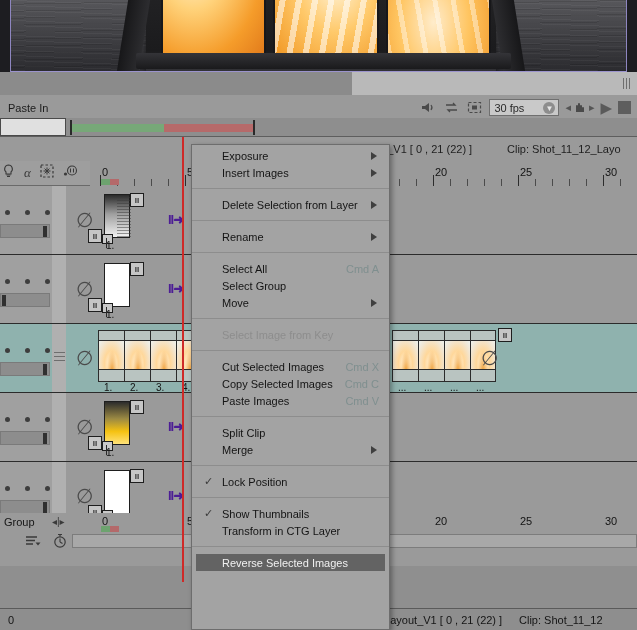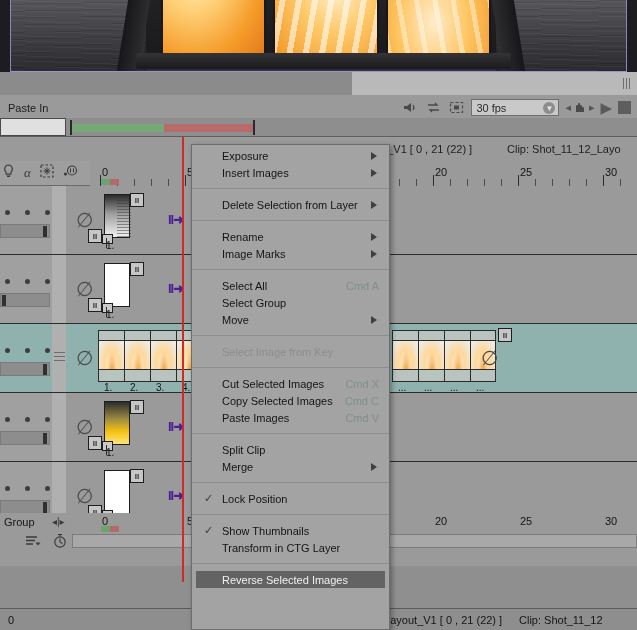--- a/index.html
+++ b/index.html
@@ -85,21 +85,21 @@
 
   
   .markin-bar {
     position:absolute; left:0; top:95px; width:637px; height:25px;
     background:#9a9a9a; display:flex; align-items:center;
   }
   .markin-label { margin-left:8px; font-size:11px; color:#1c1c1c; }
   .transport { margin-left:auto; display:flex; align-items:center; gap:6px; padding-right:6px; }
   .ticon { width:17px; height:16px; display:flex; align-items:center; justify-content:center; color:#4a4a4a; }
   .fps-box {
-    width:88px; height:17px; background:#c9c9c9; border:1px solid #6f6f6f;
+    width:70px; height:17px; background:#c9c9c9; border:1px solid #6f6f6f;
     display:flex; align-items:center; padding:0 4px; color:#2a2a2a; font-size:11px;
     position:relative;
   }
   .fps-caret { position:absolute; right:3px; top:2px; width:12px; height:12px; border-radius:50%;
     background:#8d8d8d; display:flex; align-items:center; justify-content:center; color:#e6e6e6; font-size:8px; }
   .jog { display:flex; align-items:center; gap:2px; color:#555; }
   .playbtn { color:#5a5a5a; font-size:15px; }
   .stopbtn { width:13px; height:13px; background:#5e5e5e; }
 
   
@@ -650,24 +650,20 @@
     </div>
 
     <div class="mgap"></div>
       <div class="msep"></div>
       <div class="mgap"></div>
 
     <div class="mi">
       <span>Rename</span>
       <span class="arrow"></span>
     </div>
-    <div class="mi">
-      <span>Image Marks</span>
-      <span class="arrow"></span>
-    </div>
 
     <div class="mgap"></div>
       <div class="msep"></div>
       <div class="mgap"></div>
 
     <div class="mi">
       <span>Select All</span>
       <span class="shortcut">Cmd A</span>
     </div>
     <div class="mi">

